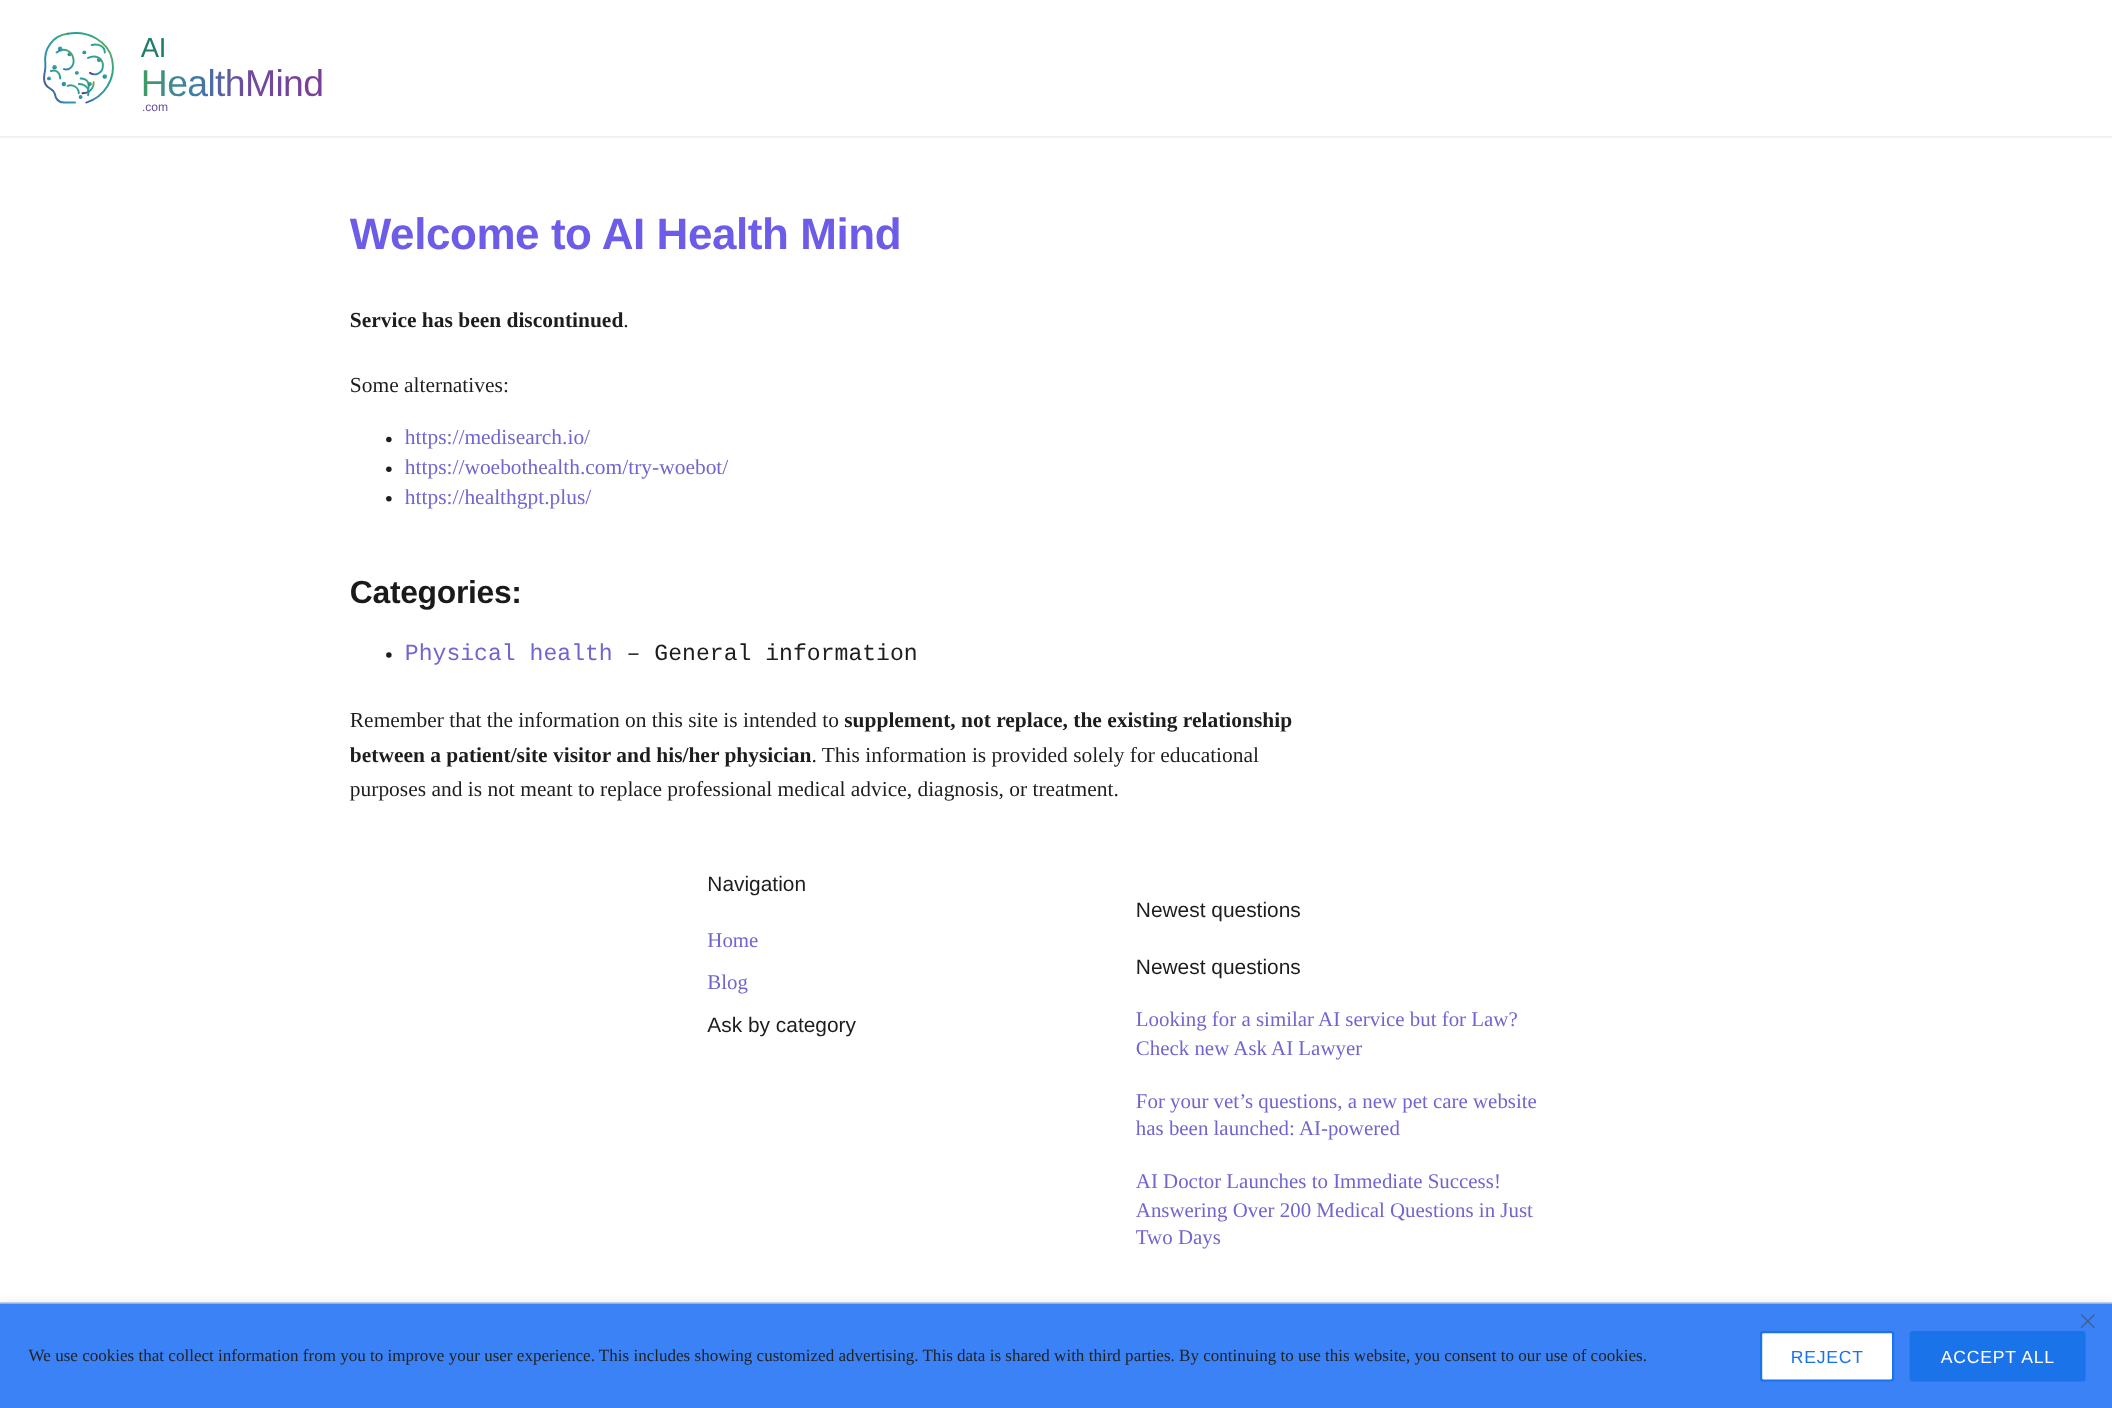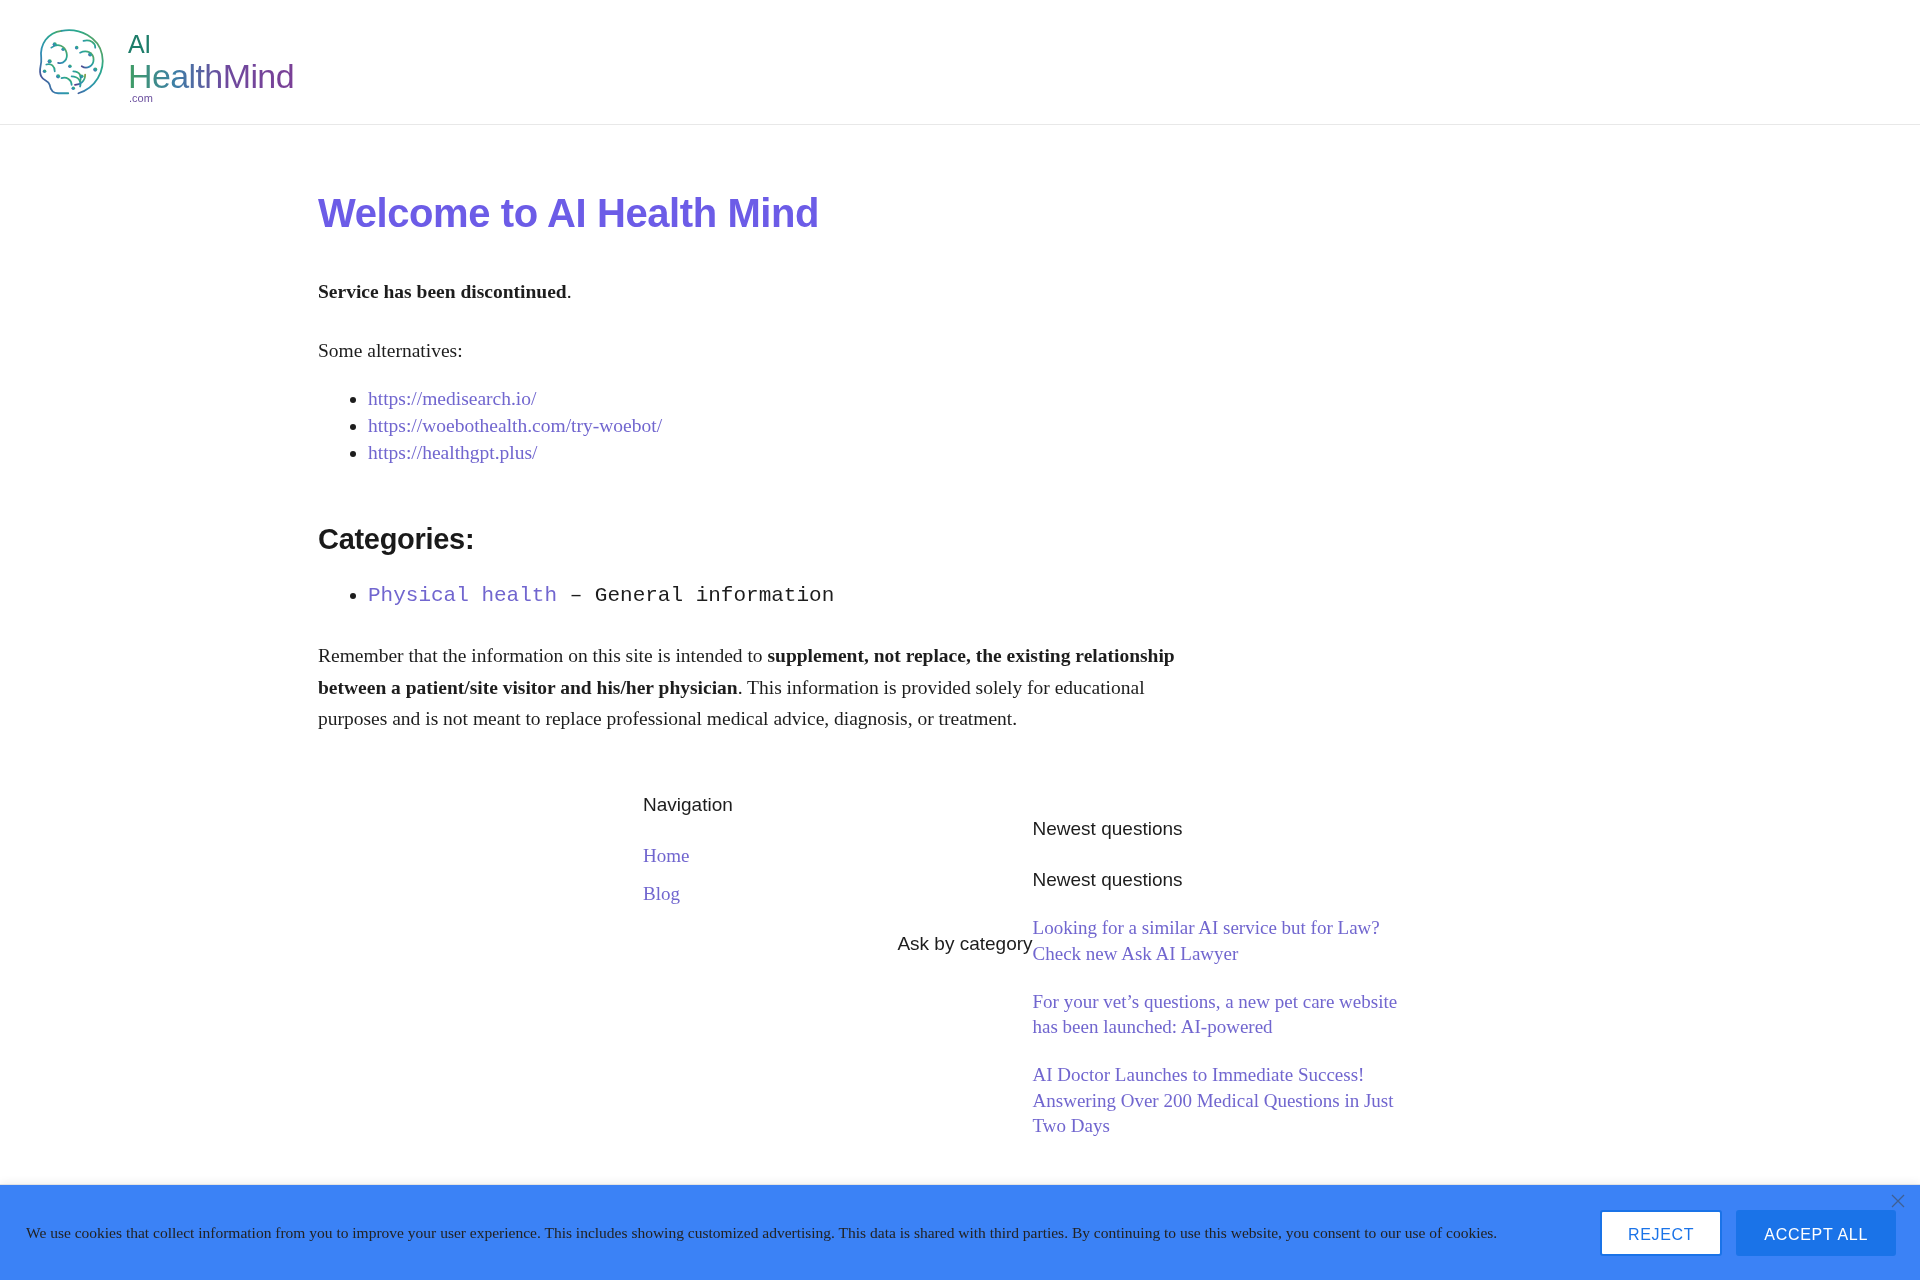--- a/index.html
+++ b/index.html
@@ -155,22 +155,21 @@
     margin: 0;
     line-height: 1.3;
   }
   .footer-heading.gq {
     margin-top: 24px;
   }
   .footer-heading.nq {
     margin-top: 26px;
   }
   .footer-heading.abc {
-    margin-top: 25px;
-    text-align: right;
+    margin-top: 14px;
   }
   .footer-link {
     display: block;
     font-size: 19px;
     color: #7166cf;
     text-decoration: none;
     line-height: 1.3;
   }
   .nav-links {
     margin-top: 26px;

